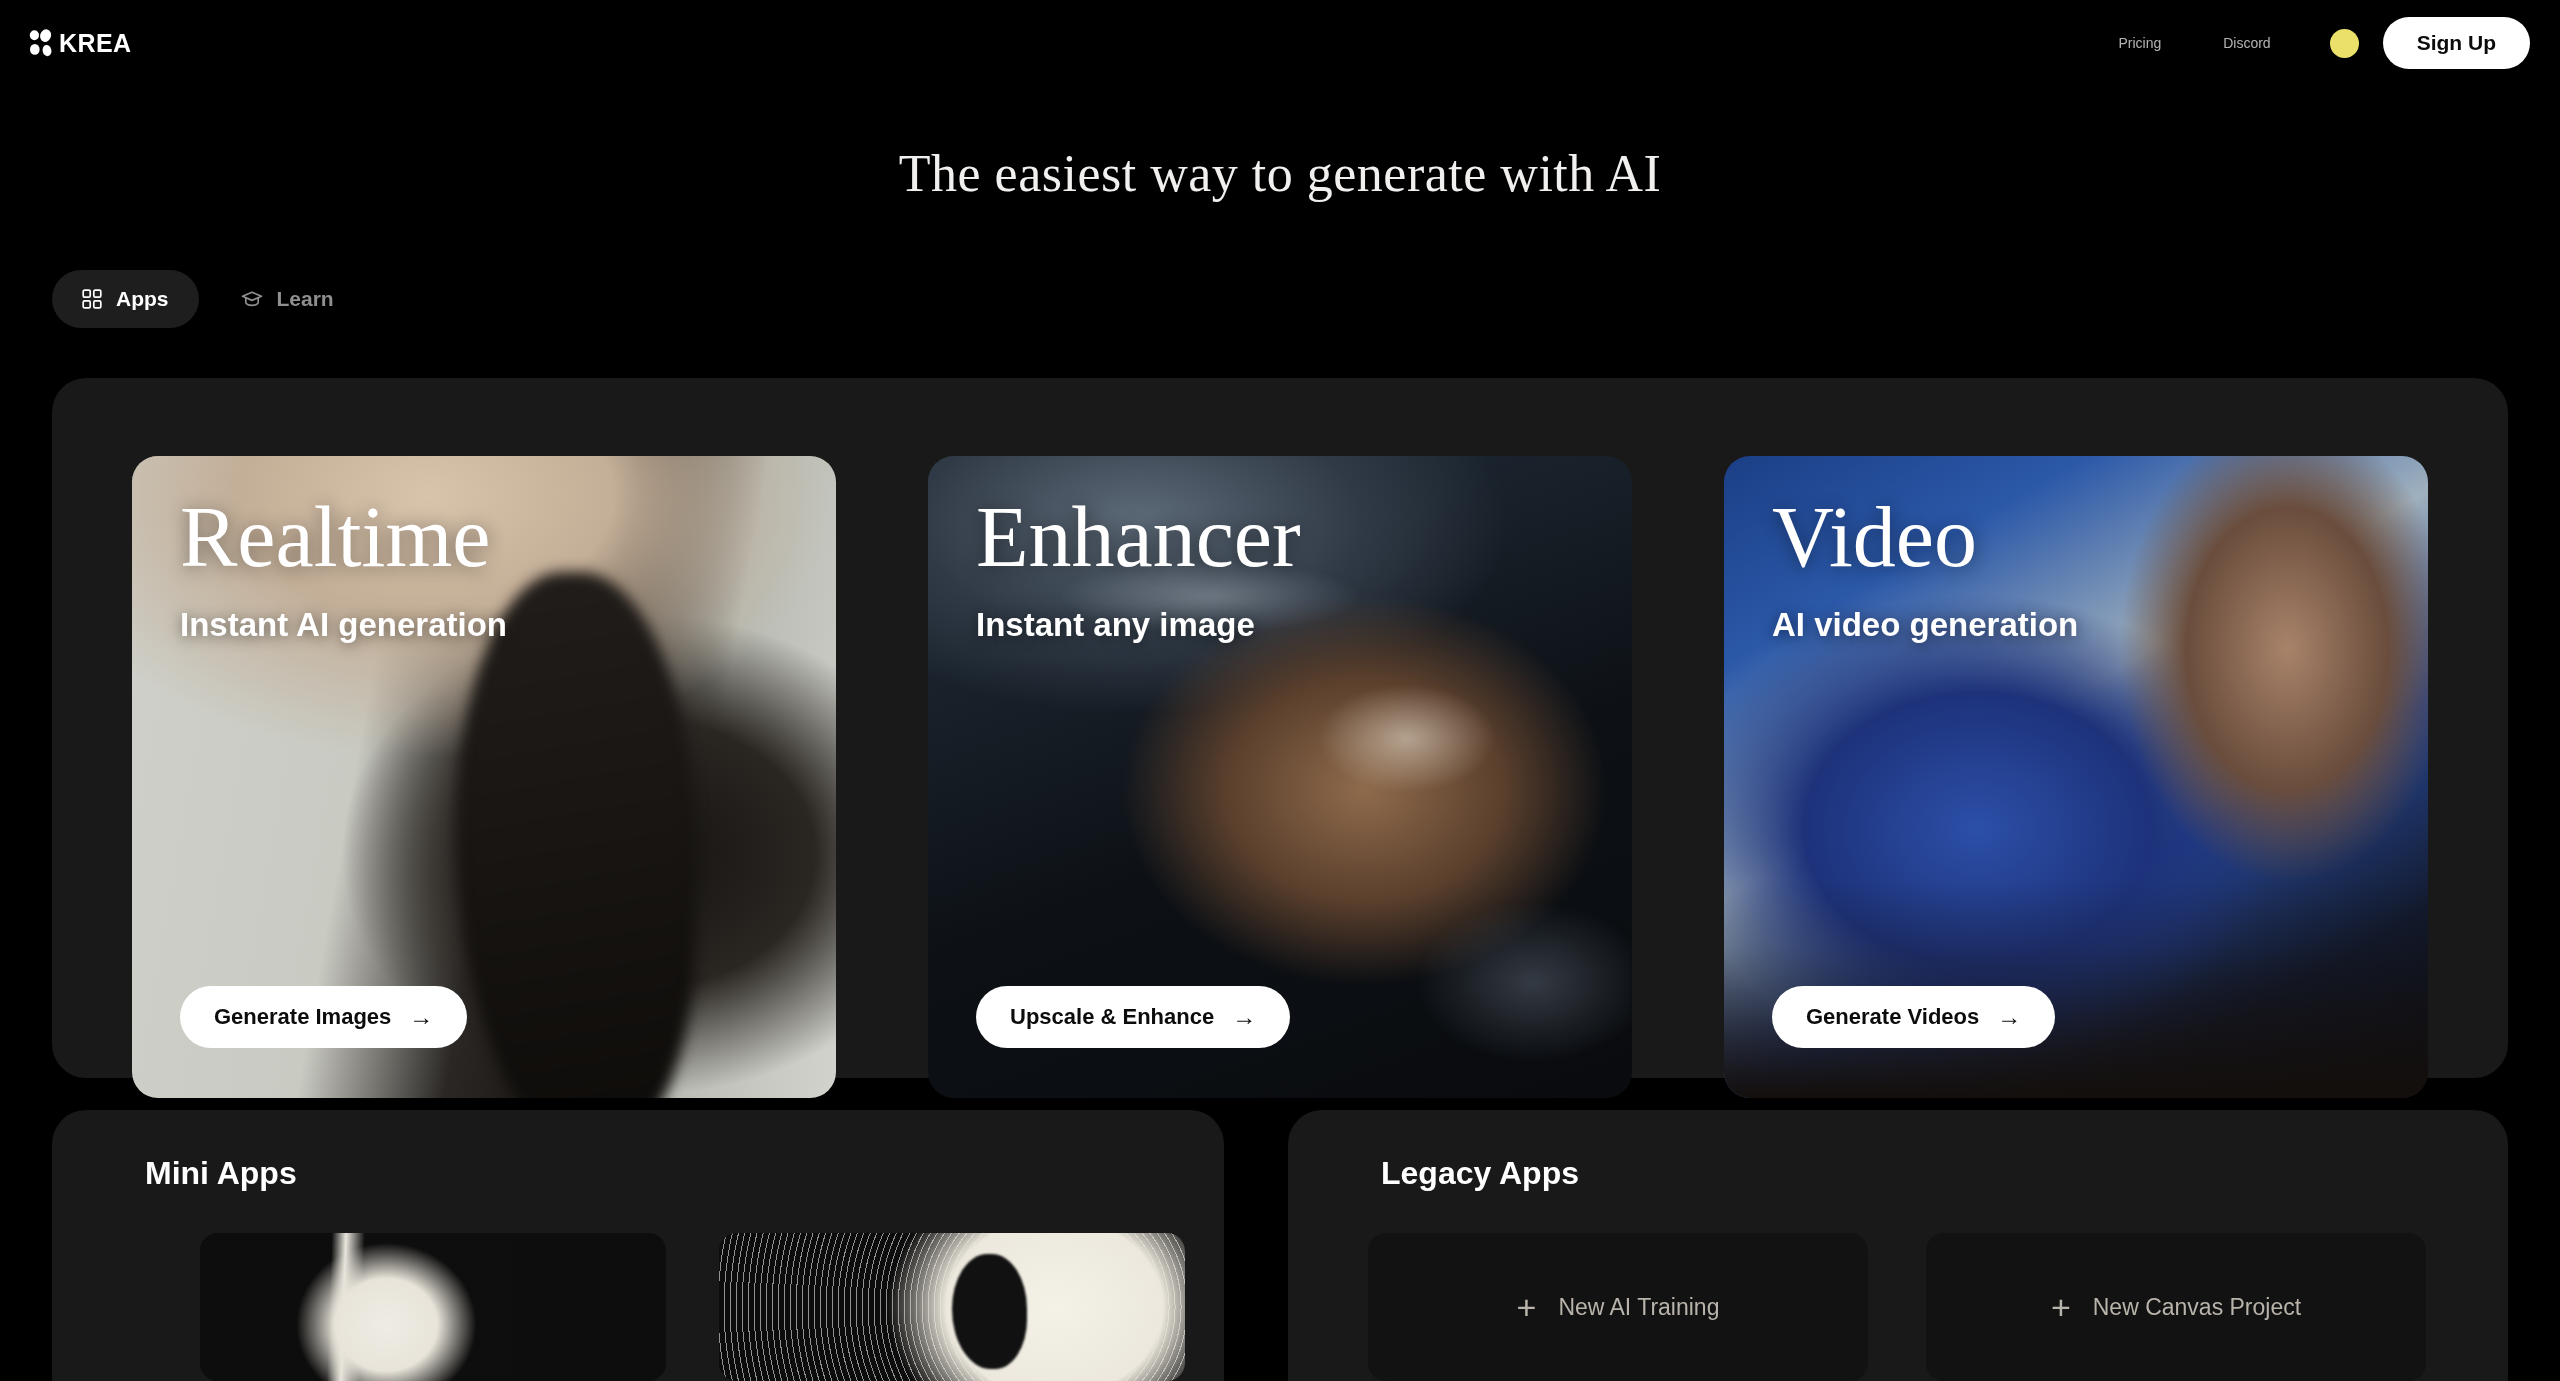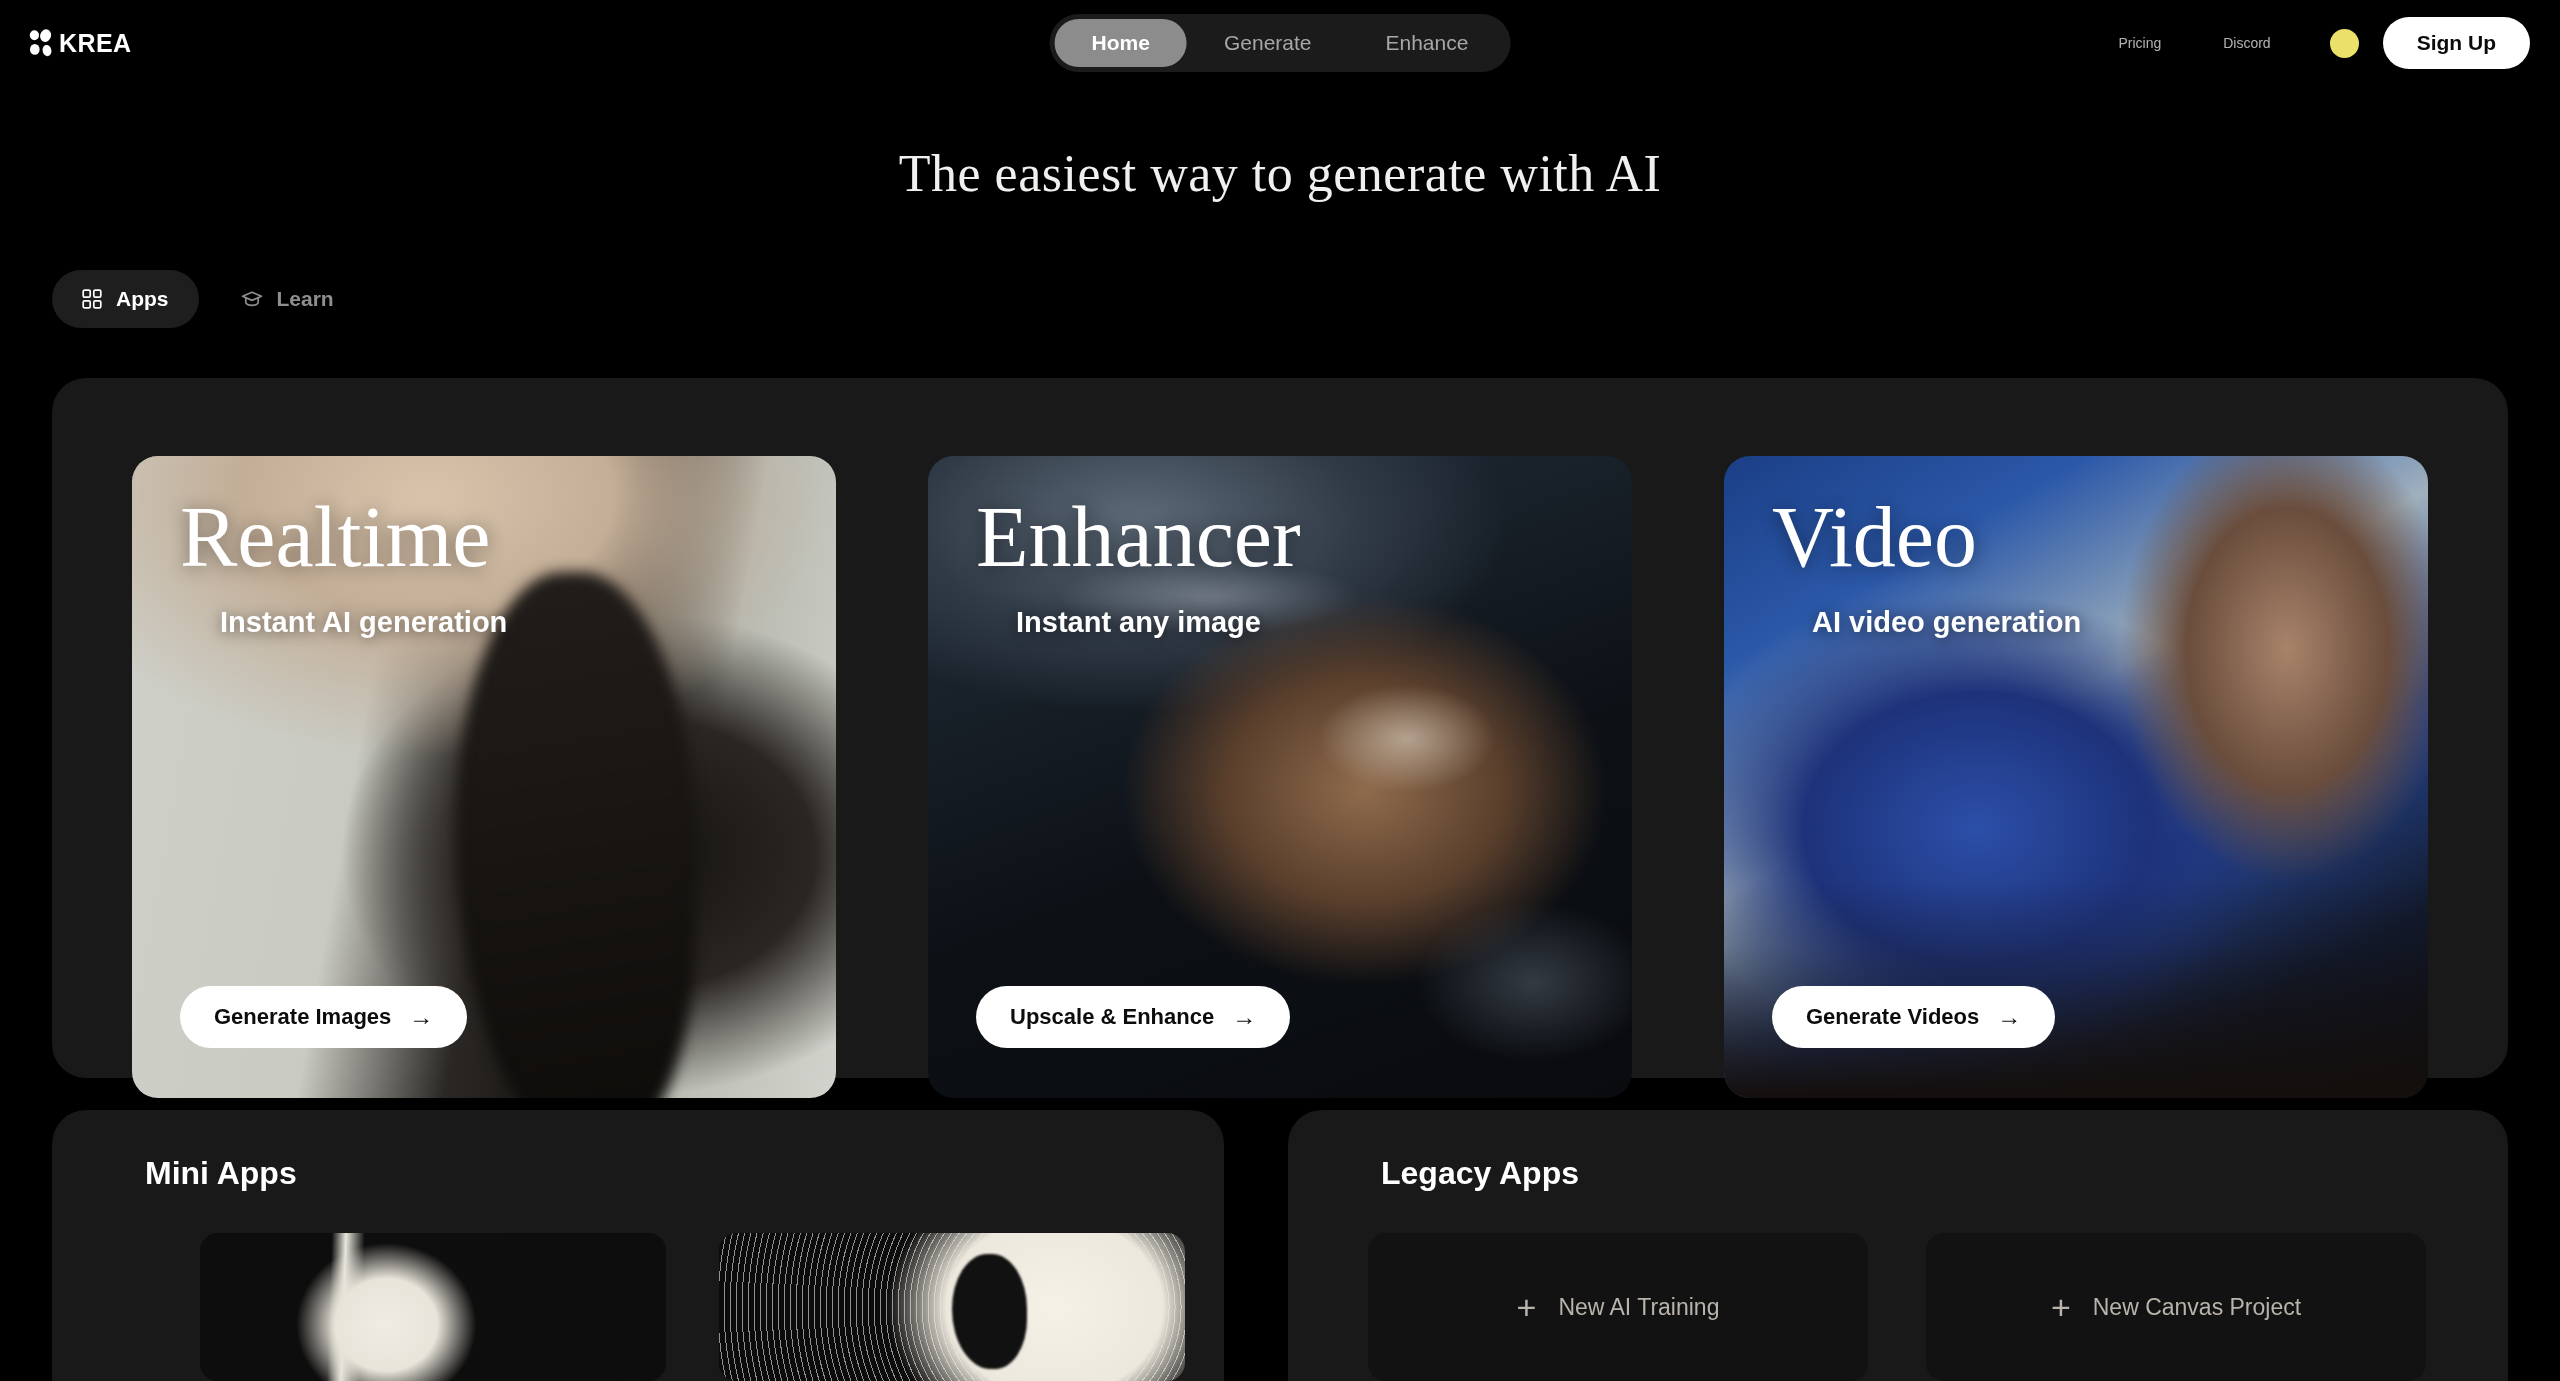--- a/index.html
+++ b/index.html
@@ -94,23 +94,22 @@
   }
   .card-media{ position:absolute; inset:0; }
   .card-title{
     position:absolute; left:48px; top:36px;
     font-family:"Liberation Serif", serif;
     font-size:86px; line-height:1.05; color:#ffffff; font-weight:400;
     text-shadow:0 2px 18px rgba(0,0,0,.45);
   }
   .card-sub{
     position:absolute; left:48px; top:150px;
-    font-size:29px; color:#ffffff; font-weight:600;
+    font-size:33px; color:#ffffff; font-weight:600;
     text-shadow:0 2px 14px rgba(0,0,0,.5);
-    margin-left:40px;
   }
   .card-btn{
     position:absolute; left:48px; bottom:50px;
     height:62px; border-radius:31px; background:#ffffff;
     color:#0c0c0c; font-size:22px; font-weight:700;
     display:flex; align-items:center; gap:18px;
     padding:0 34px; border:none; white-space:nowrap;
     font-family:"Liberation Sans", sans-serif;
   }
   .card-btn .arr{ font-size:24px; line-height:1; font-weight:400; }
@@ -222,25 +221,20 @@
       <svg class="brand-mark" viewBox="0 0 30 30" xmlns="http://www.w3.org/2000/svg">
         <ellipse cx="6.4" cy="7.2" rx="4.6" ry="5.0" fill="#ffffff"></ellipse>
         <ellipse cx="17.6" cy="7.6" rx="5.4" ry="6.4" fill="#ffffff" transform="rotate(16 17.6 7.6)"></ellipse>
         <ellipse cx="6.8" cy="21.4" rx="4.8" ry="5.4" fill="#ffffff"></ellipse>
         <ellipse cx="19.0" cy="22.6" rx="4.4" ry="5.6" fill="#ffffff" transform="rotate(-12 19 22.6)"></ellipse>
       </svg>
     </span>
     <span class="brand-name">KREA</span>
   </div>
 
-  <div class="navpill">
-    <div class="navitem active">Home</div>
-    <div class="navitem">Generate</div>
-    <div class="navitem">Enhance</div>
-  </div>
 
   <div class="header-right">
     <a class="hlink">Pricing</a>
     <a class="hlink">Discord</a>
     <div class="avatar"></div>
     <button class="signup">Sign Up</button>
   </div>
 
 </div>
 

